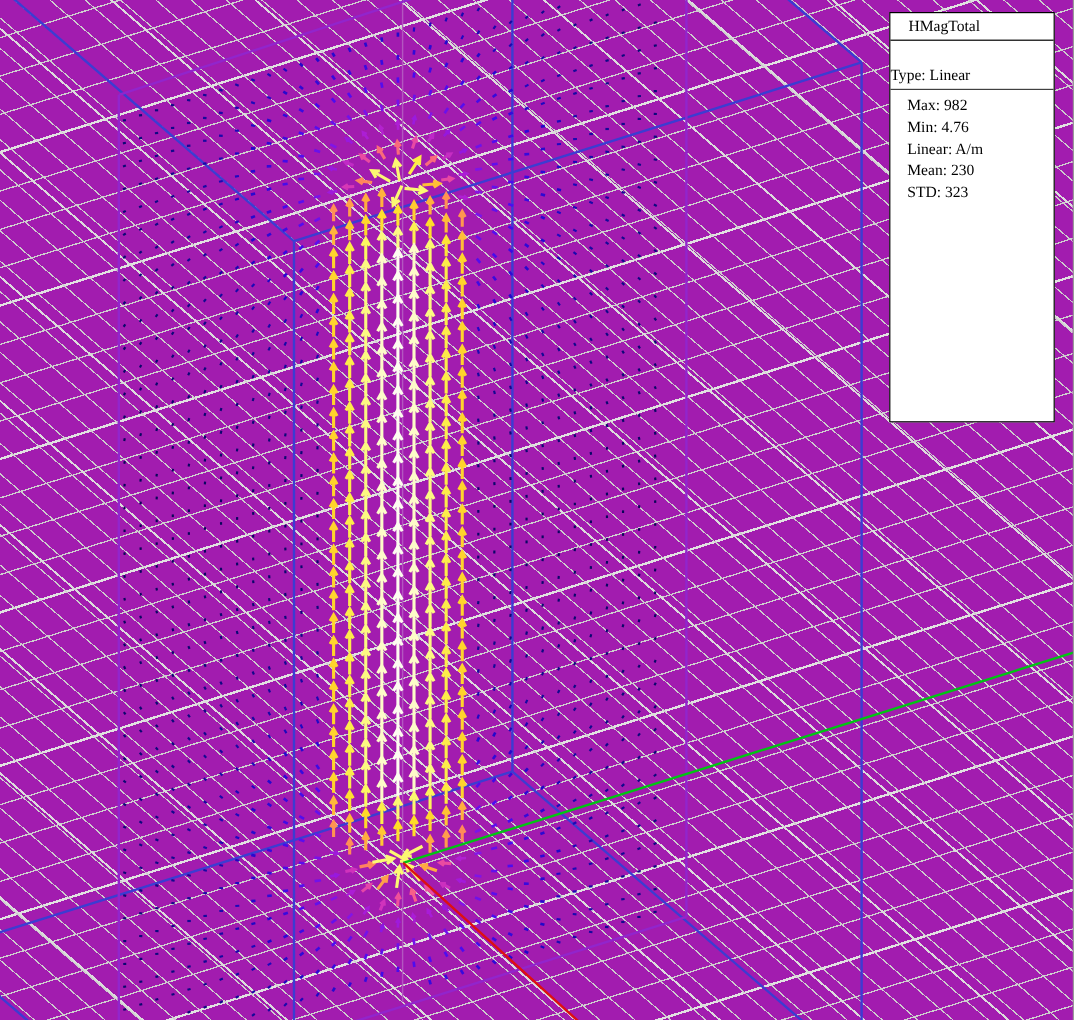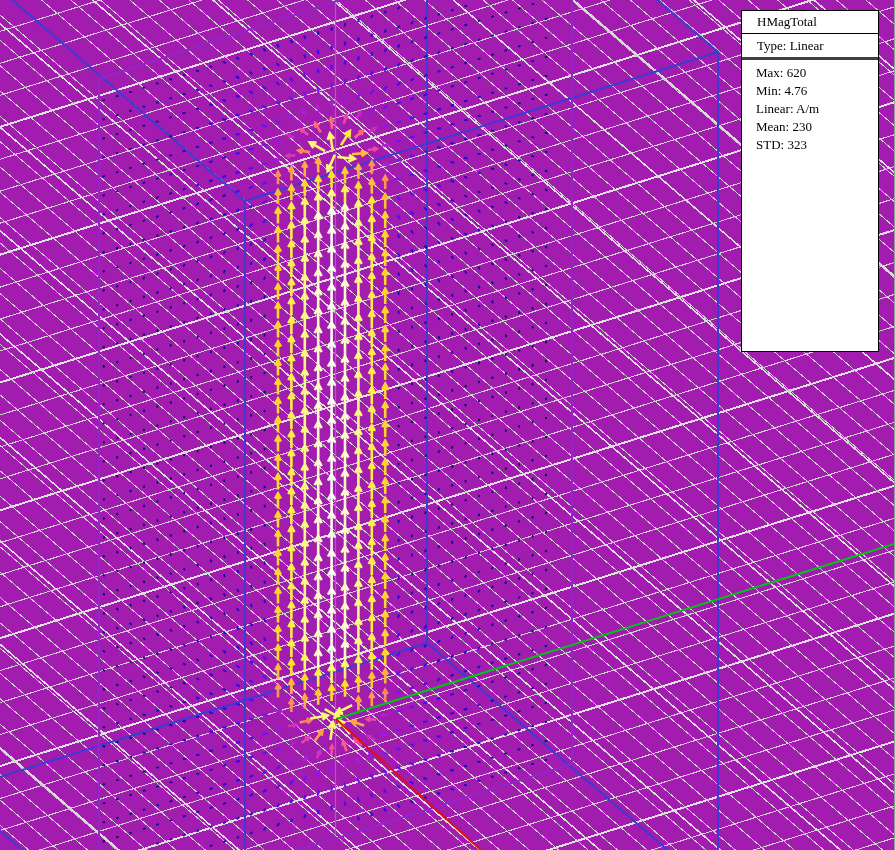--- a/index.html
+++ b/index.html
@@ -21,21 +21,21 @@
       repeating-linear-gradient(40.7deg, transparent 0 18.2px, #cdcdcd 18.2px 19.2px);
   }
   #scene-svg{position:absolute;left:0;top:0;}
   
   .legend{
     position:absolute;left:741px;top:10px;width:138px;height:342px;
     background:#ffffff;border:1px solid #000;box-sizing:border-box;
     color:#000;font-size:13px;
   }
   .legend .row-title{height:22px;line-height:22px;border-bottom:1px solid #000;padding-left:15px;}
-  .legend .row-type{height:23px;line-height:23px;border-bottom:3px solid #404040;padding-left:15px;}
+  .legend .row-type{height:23px;line-height:23px;border-bottom:1px solid #404040;margin-top:17px;}
   .legend .scale{position:relative;height:199px;border-bottom:1px solid #000;}
   .legend .colorbar{position:absolute;left:13px;top:15px;width:21px;height:180px;}
   .legend .scale-vals{position:absolute;left:36px;top:0;width:70px;height:199px;}
   .legend .scale-vals div{position:absolute;width:70px;height:18px;line-height:18px;text-align:center;}
   .legend .stats{padding:4px 0 0 14px;}
   .legend .stats div{height:18px;line-height:18px;}
 </style>
 </head>
 <body>
 
@@ -1478,20 +1478,20 @@
     <g id="axes">
         <line x1="336" y1="719" x2="897" y2="543" stroke="#00c513" stroke-width="2"></line>
         <line x1="336" y1="719" x2="483" y2="852" stroke="#de1010" stroke-width="2"></line>
       </g>
   </svg>
 
   <div class="legend">
     <div class="row-title">HMagTotal</div>
     <div class="row-type">Type: Linear</div>
     <div class="stats" id="stats">
-        <div>Max: 620</div>
+        <div>Max: 982</div>
         <div>Min: 4.76</div>
         <div>Linear: A/m</div>
         <div>Mean: 230</div>
         <div>STD: 323</div>
       </div>
   </div>
 </div>
 
 </body></html>

